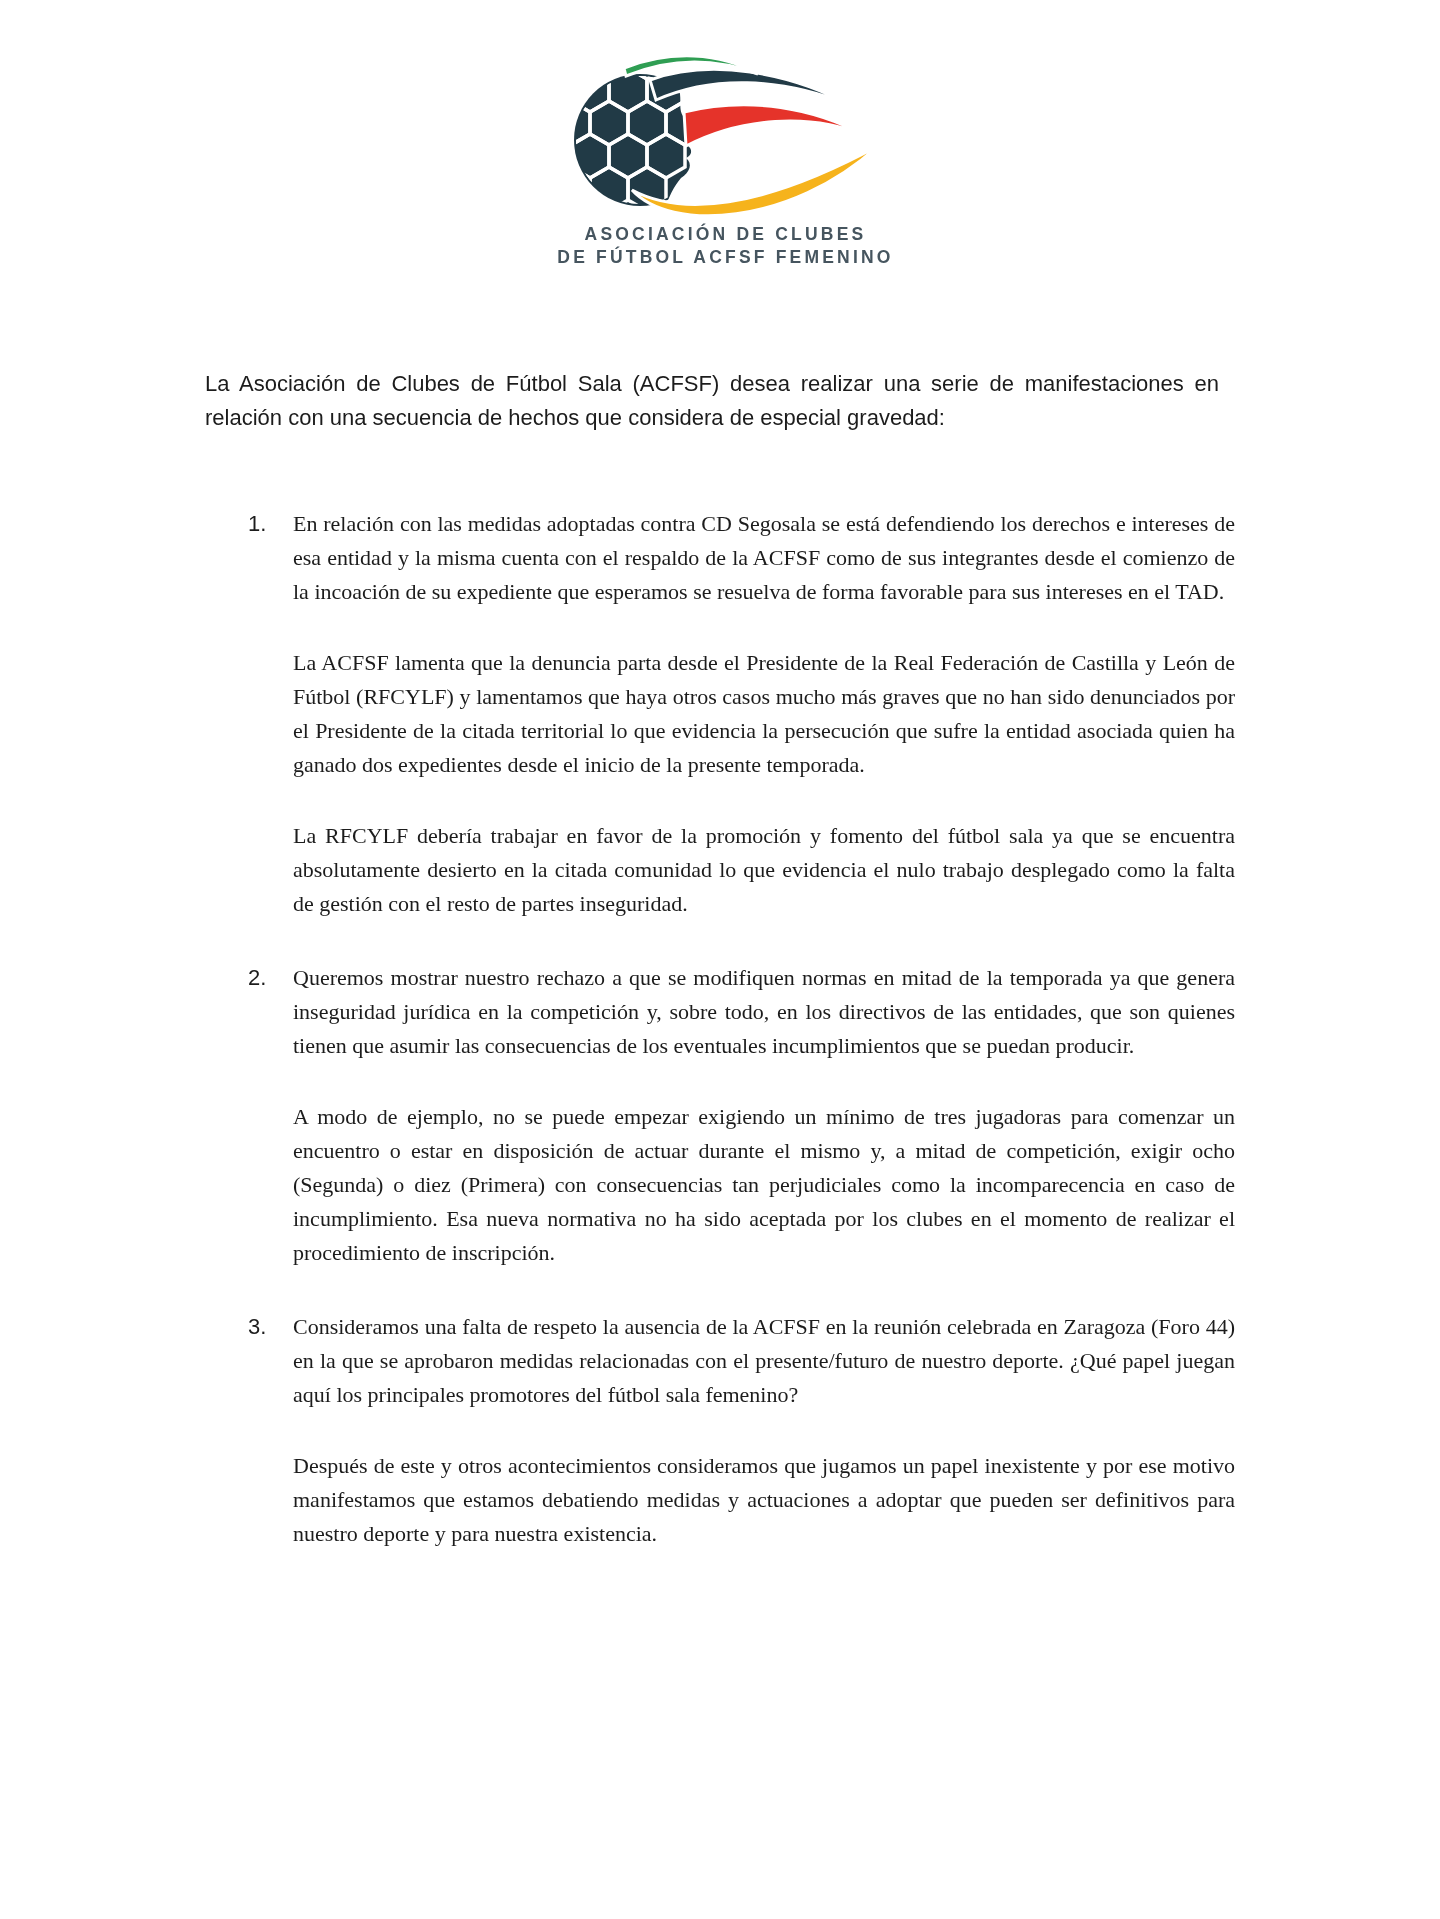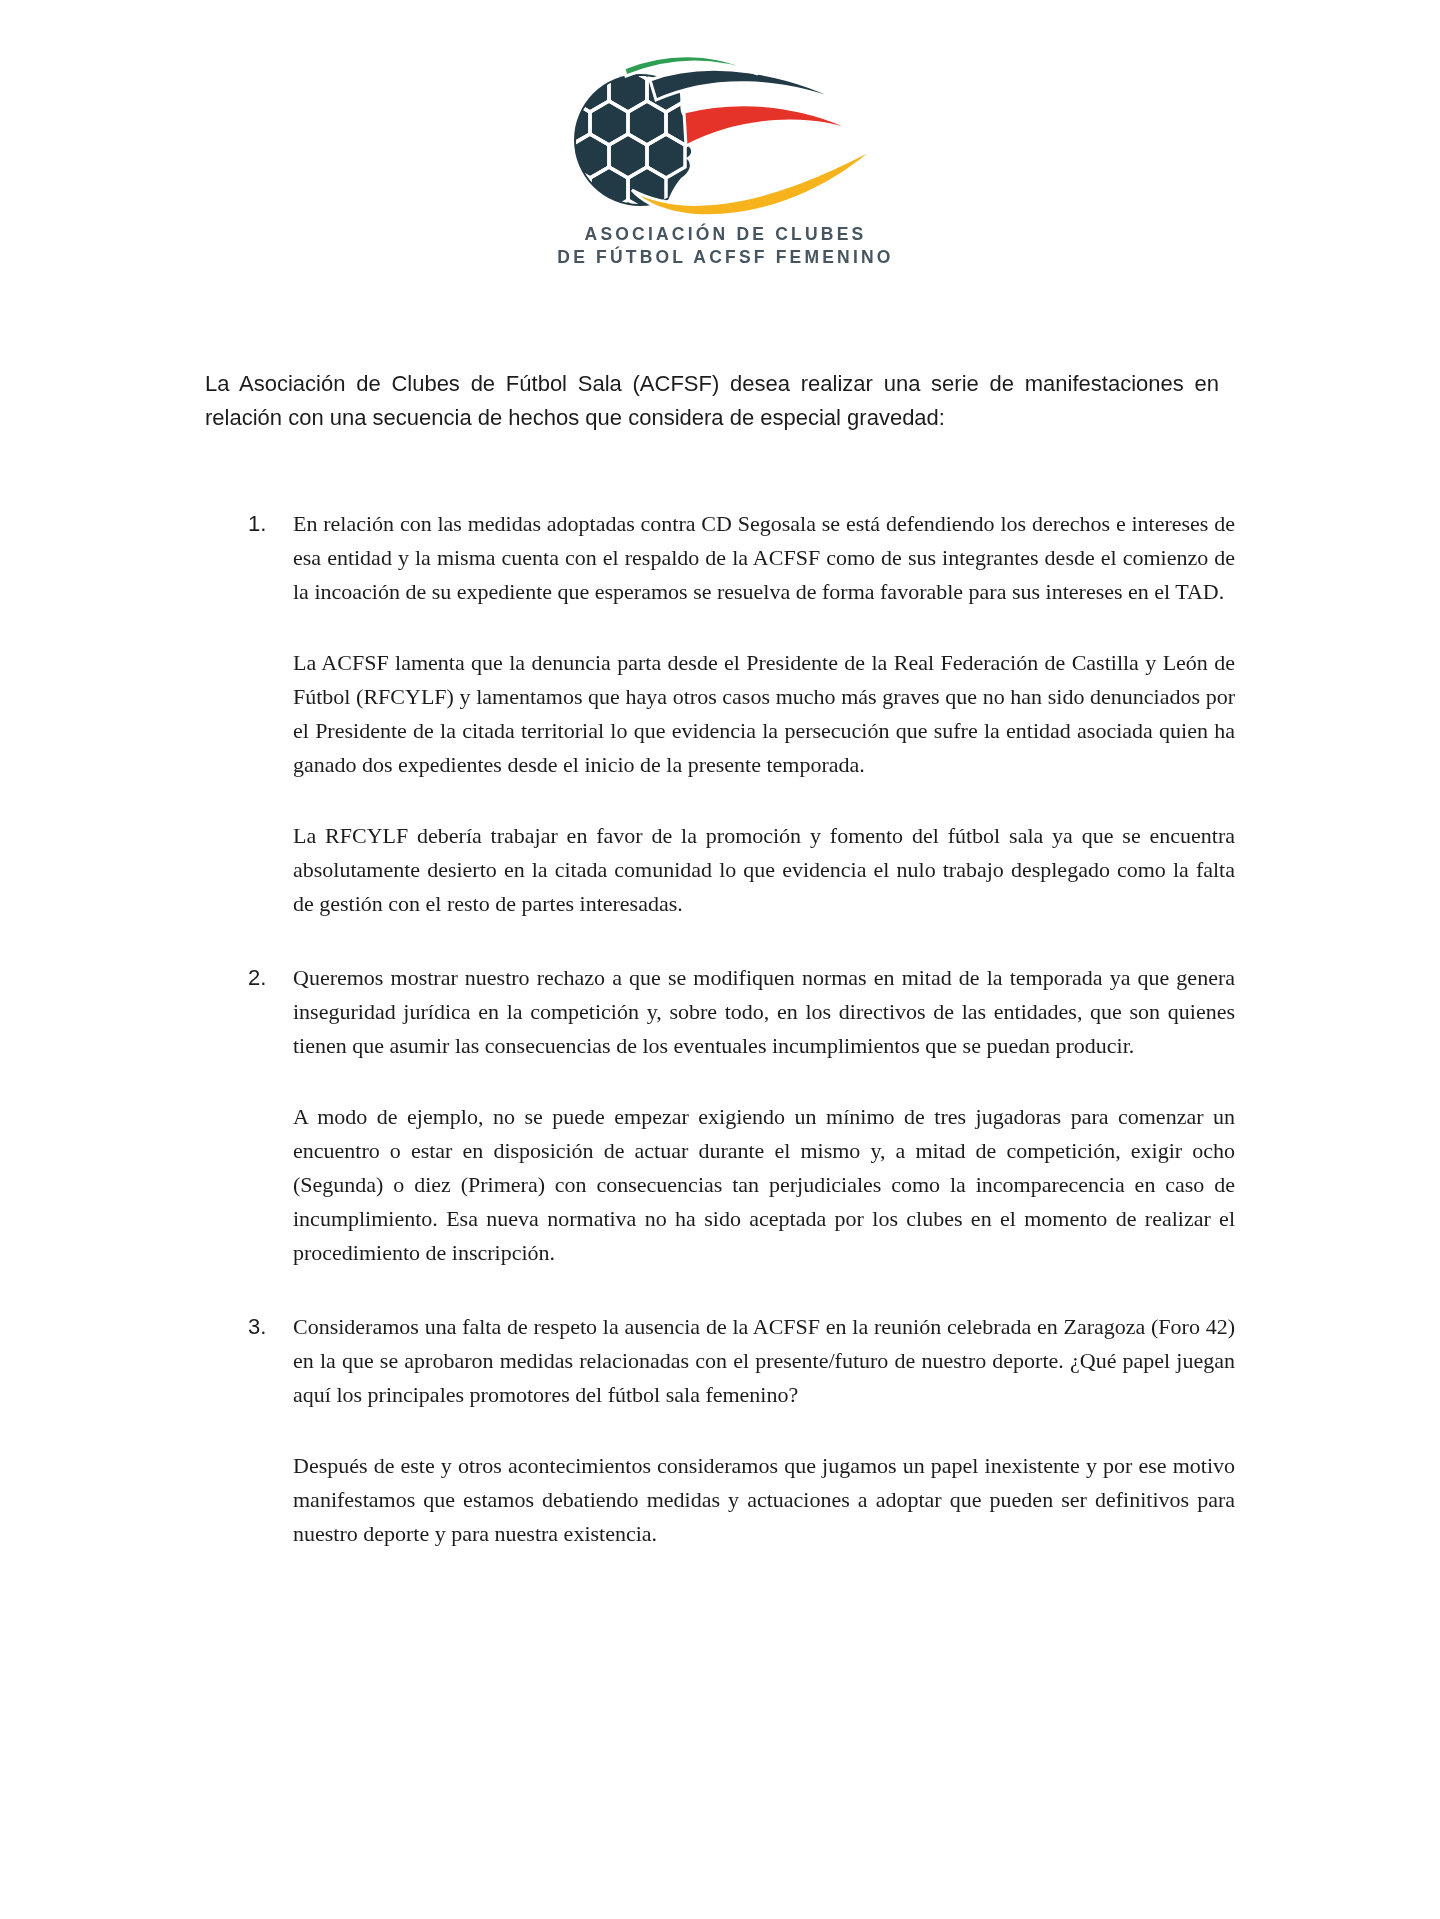--- a/index.html
+++ b/index.html
@@ -139,28 +139,28 @@
   </header>
 
   <main class="doc-body">
     <p class="intro">La Asociación de Clubes de Fútbol Sala (ACFSF) desea realizar una serie de manifestaciones en relación con una secuencia de hechos que considera de especial gravedad:</p>
 
     <ol class="points">
       <li>
         <span class="num">1.</span>
         <p>En relación con las medidas adoptadas contra CD Segosala se está defendiendo los derechos e intereses de esa entidad y la misma cuenta con el respaldo de la ACFSF como de sus integrantes desde el comienzo de la incoación de su expediente que esperamos se resuelva de forma favorable para sus intereses en el TAD.</p>
         <p>La ACFSF lamenta que la denuncia parta desde el Presidente de la Real Federación de Castilla y León de Fútbol (RFCYLF) y lamentamos que haya otros casos mucho más graves que no han sido denunciados por el Presidente de la citada territorial lo que evidencia la persecución que sufre la entidad asociada quien ha ganado dos expedientes desde el inicio de la presente temporada.</p>
-        <p>La RFCYLF debería trabajar en favor de la promoción y fomento del fútbol sala ya que se encuentra absolutamente desierto en la citada comunidad lo que evidencia el nulo trabajo desplegado como la falta de gestión con el resto de partes interesadas.</p>
+        <p>La RFCYLF debería trabajar en favor de la promoción y fomento del fútbol sala ya que se encuentra absolutamente desierto en la citada comunidad lo que evidencia el nulo trabajo desplegado como la falta de gestión con el resto de partes inseguridad.</p>
       </li>
       <li>
         <span class="num">2.</span>
         <p>Queremos mostrar nuestro rechazo a que se modifiquen normas en mitad de la temporada ya que genera inseguridad jurídica en la competición y, sobre todo, en los directivos de las entidades, que son quienes tienen que asumir las consecuencias de los eventuales incumplimientos que se puedan producir.</p>
         <p>A modo de ejemplo, no se puede empezar exigiendo un mínimo de tres jugadoras para comenzar un encuentro o estar en disposición de actuar durante el mismo y, a mitad de competición, exigir ocho (Segunda) o diez (Primera) con consecuencias tan perjudiciales como la incomparecencia en caso de incumplimiento. Esa nueva normativa no ha sido aceptada por los clubes en el momento de realizar el procedimiento de inscripción.</p>
       </li>
       <li>
         <span class="num">3.</span>
-        <p>Consideramos una falta de respeto la ausencia de la ACFSF en la reunión celebrada en Zaragoza (Foro 42) en la que se aprobaron medidas relacionadas con el presente/futuro de nuestro deporte. ¿Qué papel juegan aquí los principales promotores del fútbol sala femenino?</p>
+        <p>Consideramos una falta de respeto la ausencia de la ACFSF en la reunión celebrada en Zaragoza (Foro 44) en la que se aprobaron medidas relacionadas con el presente/futuro de nuestro deporte. ¿Qué papel juegan aquí los principales promotores del fútbol sala femenino?</p>
         <p>Después de este y otros acontecimientos consideramos que jugamos un papel inexistente y por ese motivo manifestamos que estamos debatiendo medidas y actuaciones a adoptar que pueden ser definitivos para nuestro deporte y para nuestra existencia.</p>
       </li>
     </ol>
   </main>
 
 </div>
 
 </body></html>

